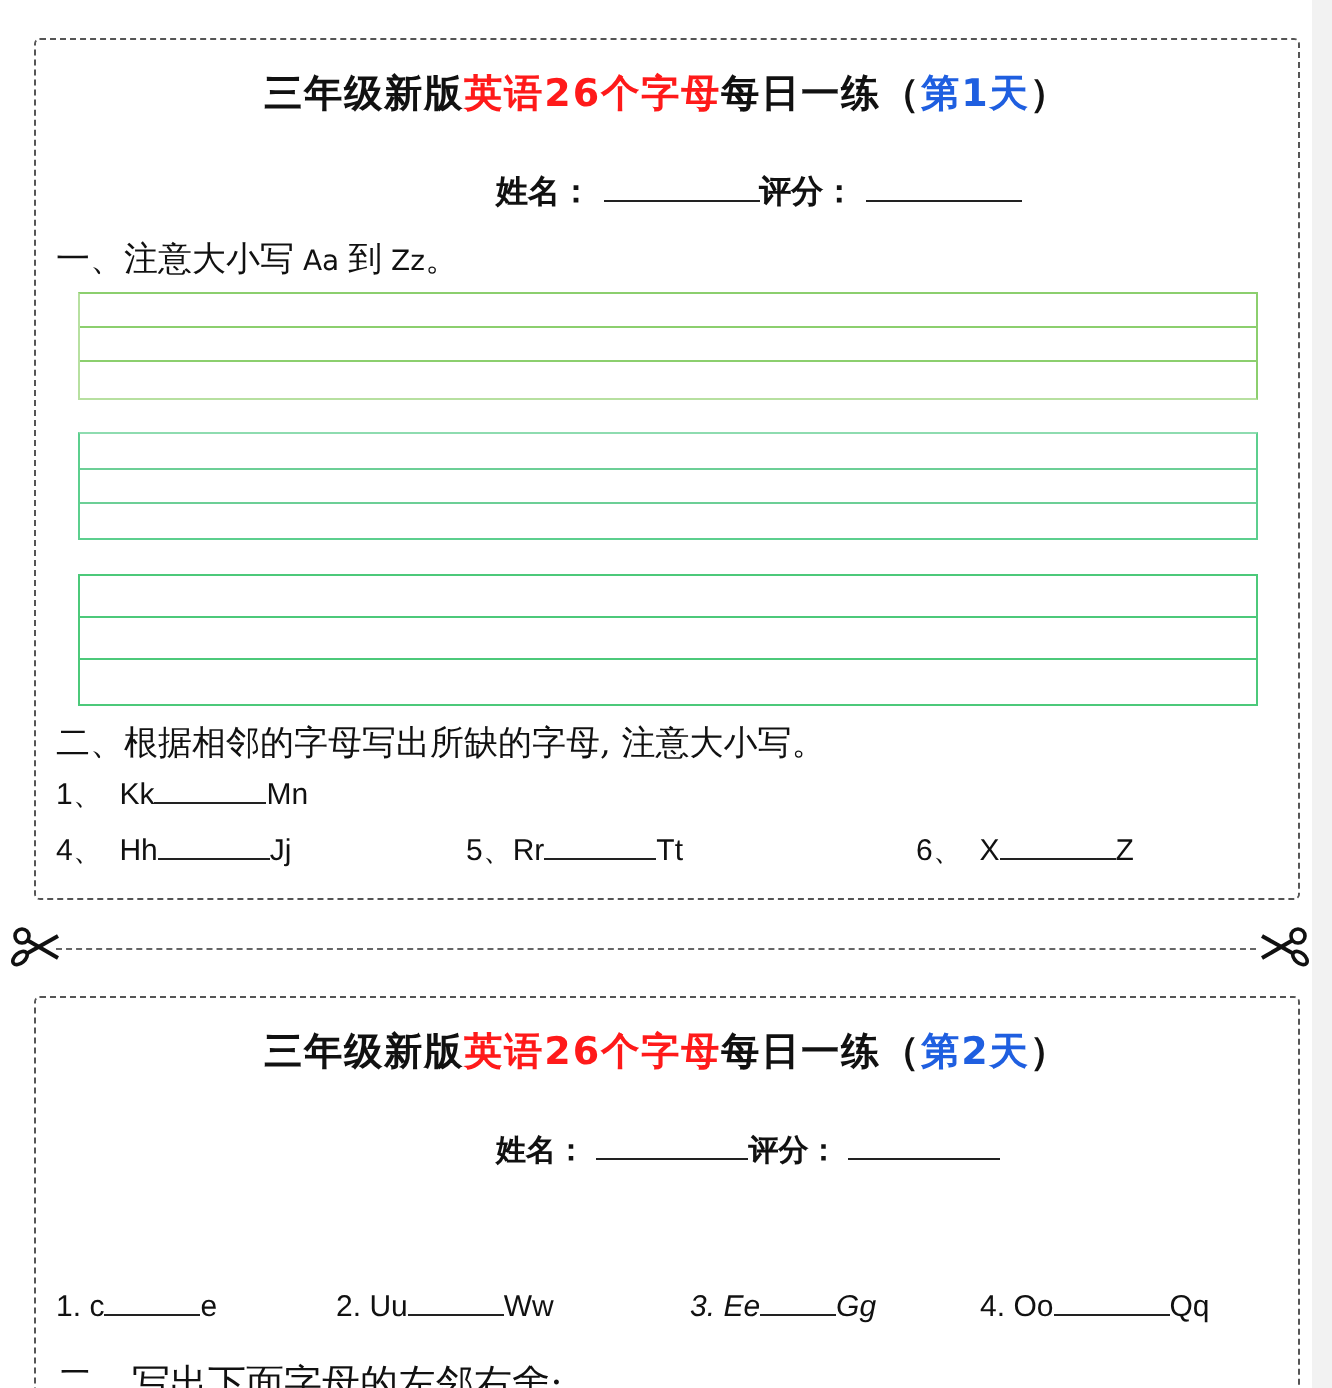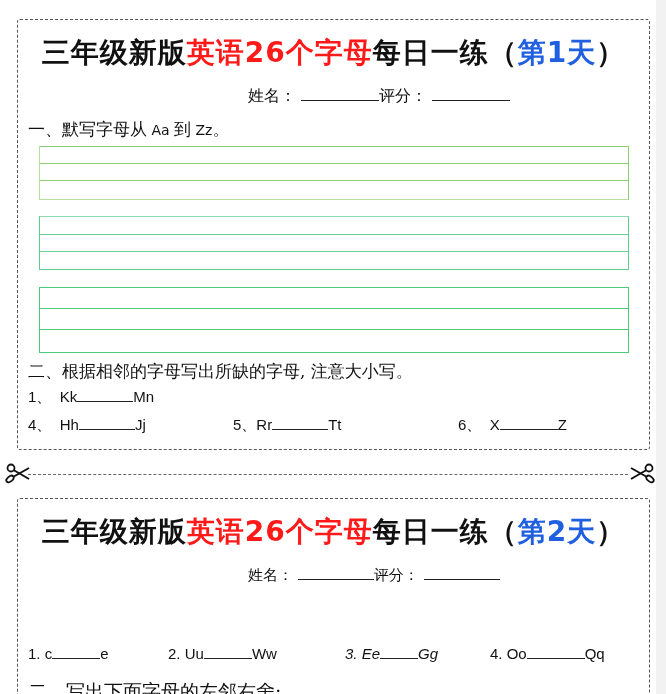--- a/index.html
+++ b/index.html
@@ -9,27 +9,27 @@
   }
   .page-edge { position:absolute; right:0; top:0; width:10px; height:694px; background:#f2f2f2; }
   .card {
     position:absolute; left:17px; width:633px;
     border:1px dashed #555; border-radius:3px; box-sizing:border-box;
   }
   #card1 { top:19px; height:431px; }
   #card2 { top:498px; height:210px; }
   .title {
     position:absolute; left:0; width:100%; text-align:center;
-    font-size:28px; font-weight:bold; letter-spacing:1px; white-space:nowrap;
+    font-size:19px; font-weight:bold; letter-spacing:1px; white-space:nowrap;
     font-family: "DejaVu Sans", sans-serif;
   }
   .title .red { color:#ff1a1a; }
   .title .blue { color:#1f5fe0; }
   .namerow {
-    position:absolute; left:230px; font-size:16px; font-weight:normal; white-space:nowrap;
+    position:absolute; left:230px; font-size:16px; font-weight:bold; white-space:nowrap;
     font-family: "DejaVu Serif", serif;
   }
   .blank { display:inline-block; border-bottom:1.5px solid #222; height:14px; vertical-align:baseline; }
   .heading { position:absolute; left:10px; font-size:17px; white-space:nowrap; font-family:"DejaVu Serif", serif; }
   .heading .en { font-family:"DejaVu Sans", sans-serif; font-size:14px; }
   .lines {
     position:absolute; left:21px; width:590px; box-sizing:border-box;
   }
   .lines .row { border-bottom:1.5px solid; box-sizing:border-box; }
   .ex-row { position:absolute; left:10px; font-family:"Liberation Sans", sans-serif; font-size:15px; white-space:nowrap; }
@@ -48,21 +48,21 @@
 <div class="card" id="card1">
   <div class="title" style="top:14px;">
     <span>三年级新版</span><span class="red">英语26个字母</span><span>每日一练（</span><span class="blue">第1天</span><span>）</span>
   </div>
   <div class="namerow" style="top:66px;">
     <span>姓名：</span>
     <span class="blank" style="width:78px;"></span><span>评分：</span>
     <span class="blank" style="width:78px;"></span>
   </div>
   <div class="heading" style="top:98px;">
-    <span>一、默写字母从</span><span class="en"> Aa </span><span>到</span><span class="en"> Zz</span><span>。</span>
+    <span>一、注意大小写</span><span class="en"> Aa </span><span>到</span><span class="en"> Zz</span><span>。</span>
   </div>
 
   <div class="lines" style="top:126px; height:54px; border:1.5px solid #8ccf6e; border-left-color:#b7e0a0; border-bottom-color:#b7e0a0;">
     <div class="row" style="height:17px; border-color:#8ccf6e;"></div>
     <div class="row" style="height:17px; border-color:#8ccf6e;"></div>
   </div>
   <div class="lines" style="top:196px; height:54px; border:1.5px solid #5ccf8e; border-top-color:#8edcb0;">
     <div class="row" style="height:18px; border-color:#6ccf96;"></div>
     <div class="row" style="height:17px; border-color:#6ccf96;"></div>
   </div>

